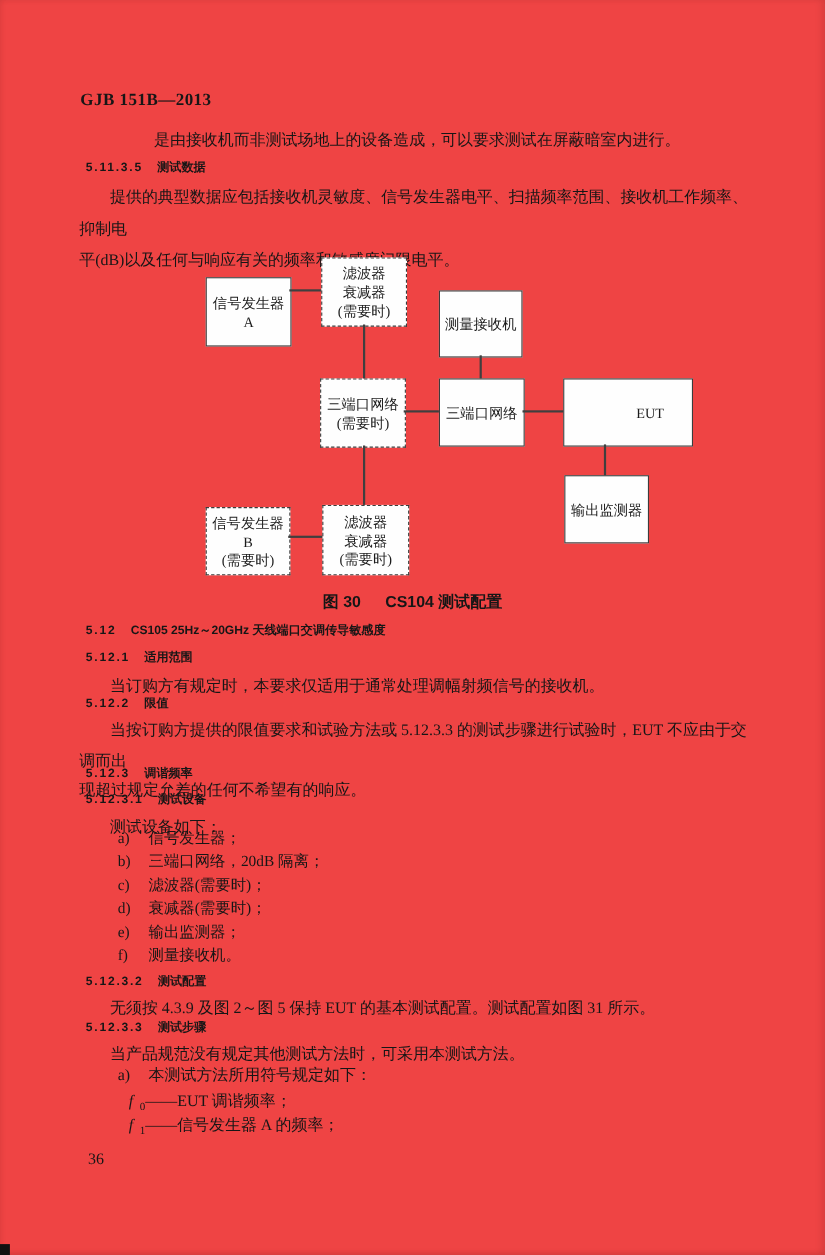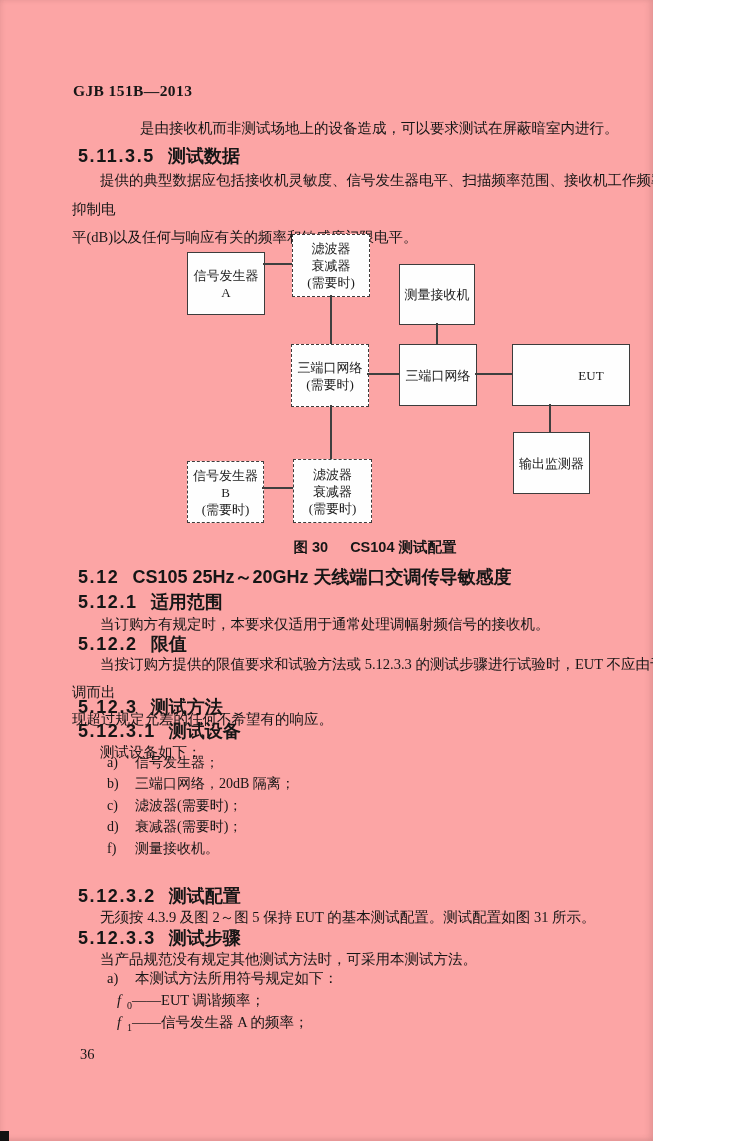--- a/index.html
+++ b/index.html
@@ -1,26 +1,26 @@
 <!DOCTYPE html>
 <html><head>
 <meta charset="utf-8">
 <style>
   html,body{margin:0;padding:0;background:#ffffff;}
   .page{
-    position:relative;width:653px;height:1141px;background:#fca5a5;
+    position:relative;width:750px;height:1141px;background:#ef4444;
     font-family:"Liberation Serif","DejaVu Serif",serif;color:#161616;
     overflow:hidden;
     box-shadow:inset -4px 0 6px rgba(0,0,0,0.07), inset 0 -3px 5px rgba(0,0,0,0.05), inset 3px 0 5px rgba(0,0,0,0.03);
   }
   .blk{position:absolute;}
   
   .sec-head{
     font-family:"Liberation Sans","DejaVu Sans",sans-serif;
-    font-weight:700;font-size:18px;white-space:nowrap;
+    font-weight:700;font-size:11px;white-space:nowrap;
   }
   .sec-head .num{letter-spacing:1.6px;margin-right:13px;}
   
   .body-p{font-size:14.5px;line-height:28px;white-space:pre-line;}
   .indent2{text-indent:28px;}
   .indent4{text-indent:56px;}
   #hdr{top:82px;left:73px;font-size:15.5px;font-weight:700;letter-spacing:0.4px;white-space:nowrap;}
   #intro{top:114px;left:84px;width:614px;}
   #h51135{top:144px;left:78px;}
   #p51135{top:166px;left:72px;width:616px;line-height:28.5px;}
@@ -134,33 +134,34 @@
   </div>
   <div id="p5121" class="blk body-p indent2">当订购方有规定时，本要求仅适用于通常处理调幅射频信号的接收机。</div>
 
   <div id="h5122" class="blk sec-head">
     <span class="num">5.12.2</span><span>限值</span>
   </div>
   <div id="p5122" class="blk body-p indent2">当按订购方提供的限值要求和试验方法或 5.12.3.3 的测试步骤进行试验时，EUT 不应由于交调而出
 现超过规定允差的任何不希望有的响应。</div>
 
   <div id="h5123" class="blk sec-head">
-    <span class="num">5.12.3</span><span>测试方法</span>
+    <span class="num">5.12.3</span><span>调谐频率</span>
   </div>
 
   <div id="h51231" class="blk sec-head">
     <span class="num">5.12.3.1</span><span>测试设备</span>
   </div>
   <div id="p51231" class="blk body-p indent2">测试设备如下：</div>
 
   <div id="eqlist" class="blk">
     <div class="eq-item"><span class="marker">a)</span><span>信号发生器；</span></div>
     <div class="eq-item"><span class="marker">b)</span><span>三端口网络，20dB 隔离；</span></div>
     <div class="eq-item"><span class="marker">c)</span><span>滤波器(需要时)；</span></div>
     <div class="eq-item"><span class="marker">d)</span><span>衰减器(需要时)；</span></div>
+    <div class="eq-item"><span class="marker">e)</span><span>输出监测器；</span></div>
     <div class="eq-item"><span class="marker">f)</span><span>测量接收机。</span></div>
   </div>
 
   <div id="h51232" class="blk sec-head">
     <span class="num">5.12.3.2</span><span>测试配置</span>
   </div>
   <div id="p51232" class="blk body-p indent2">无须按 4.3.9 及图 2～图 5 保持 EUT 的基本测试配置。测试配置如图 31 所示。</div>
 
   <div id="h51233" class="blk sec-head">
     <span class="num">5.12.3.3</span><span>测试步骤</span>

